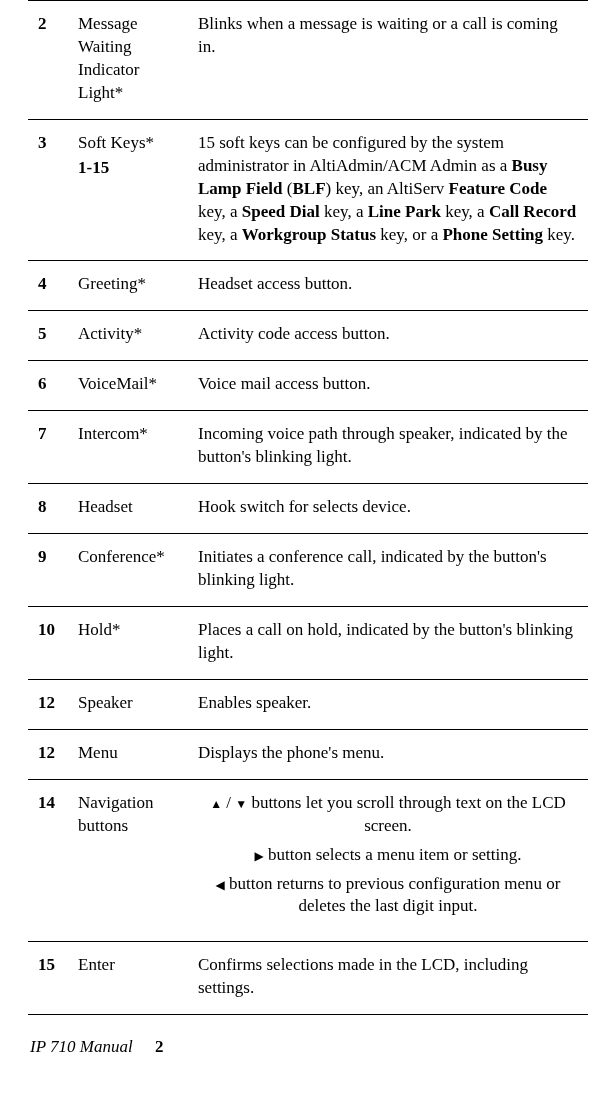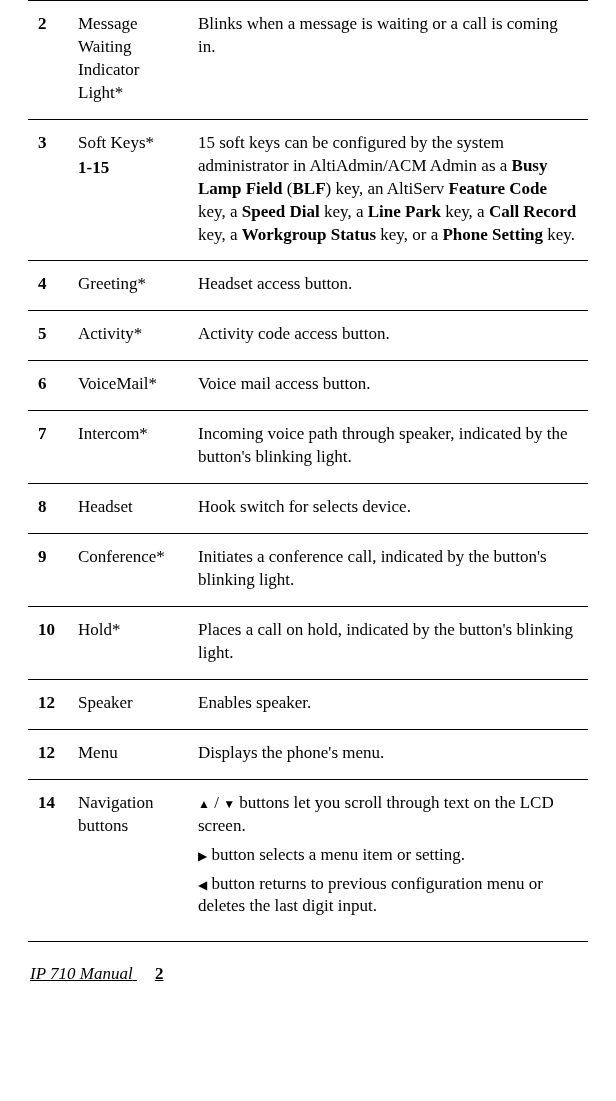--- a/index.html
+++ b/index.html
@@ -31,25 +31,24 @@
   col.c2 { width: 120px; }
   col.c3 { }
   .num { font-weight: bold; text-align: left; }
   .bold { font-weight: bold; }
   .sub { display:block; margin-top:2px;font-weight:bold; }
   .arrow { font-family: Arial, sans-serif; font-size: 12px; }
   .footer {
     margin-top: 22px;
     padding-left: 2px;
     font-size: 17px;
-    text-decoration: underline;
   }
   .footer .title { font-style: italic; }
   .footer .pnum { font-weight: bold; margin-left: 18px; }
-  td p { margin: 0 0 6px 0; }
+  td p { margin: 0 0 6px 0; text-align: center; }
   td p:last-child { margin-bottom: 9px; }
 </style>
 </head>
 <body>
 
 <div class="page">
   <table>
     <colgroup>
       <col class="c1">
         <col class="c2">
@@ -113,20 +112,25 @@
         </tr>
         <tr>
           <td class="num">14</td>
           <td><span>Navigation buttons</span></td>
           <td>
             <p><span class="arrow">▲</span> / <span class="arrow">▼</span> buttons let you scroll through text on the LCD screen.</p>
             <p><span class="arrow">▶</span> button selects a menu item or setting.</p>
             <p><span class="arrow">◀</span> button returns to previous configuration menu or deletes the last digit input.</p>
           </td>
         </tr>
+        <tr>
+          <td class="num">15</td>
+          <td><span>Enter</span></td>
+          <td>Confirms selections made in the LCD, including settings.</td>
+        </tr>
       </tbody>
   </table>
 
   <div class="footer">
     <span class="title">IP 710 Manual</span>
     <span class="pnum">2</span>
   </div>
 </div>
 
 </body></html>

